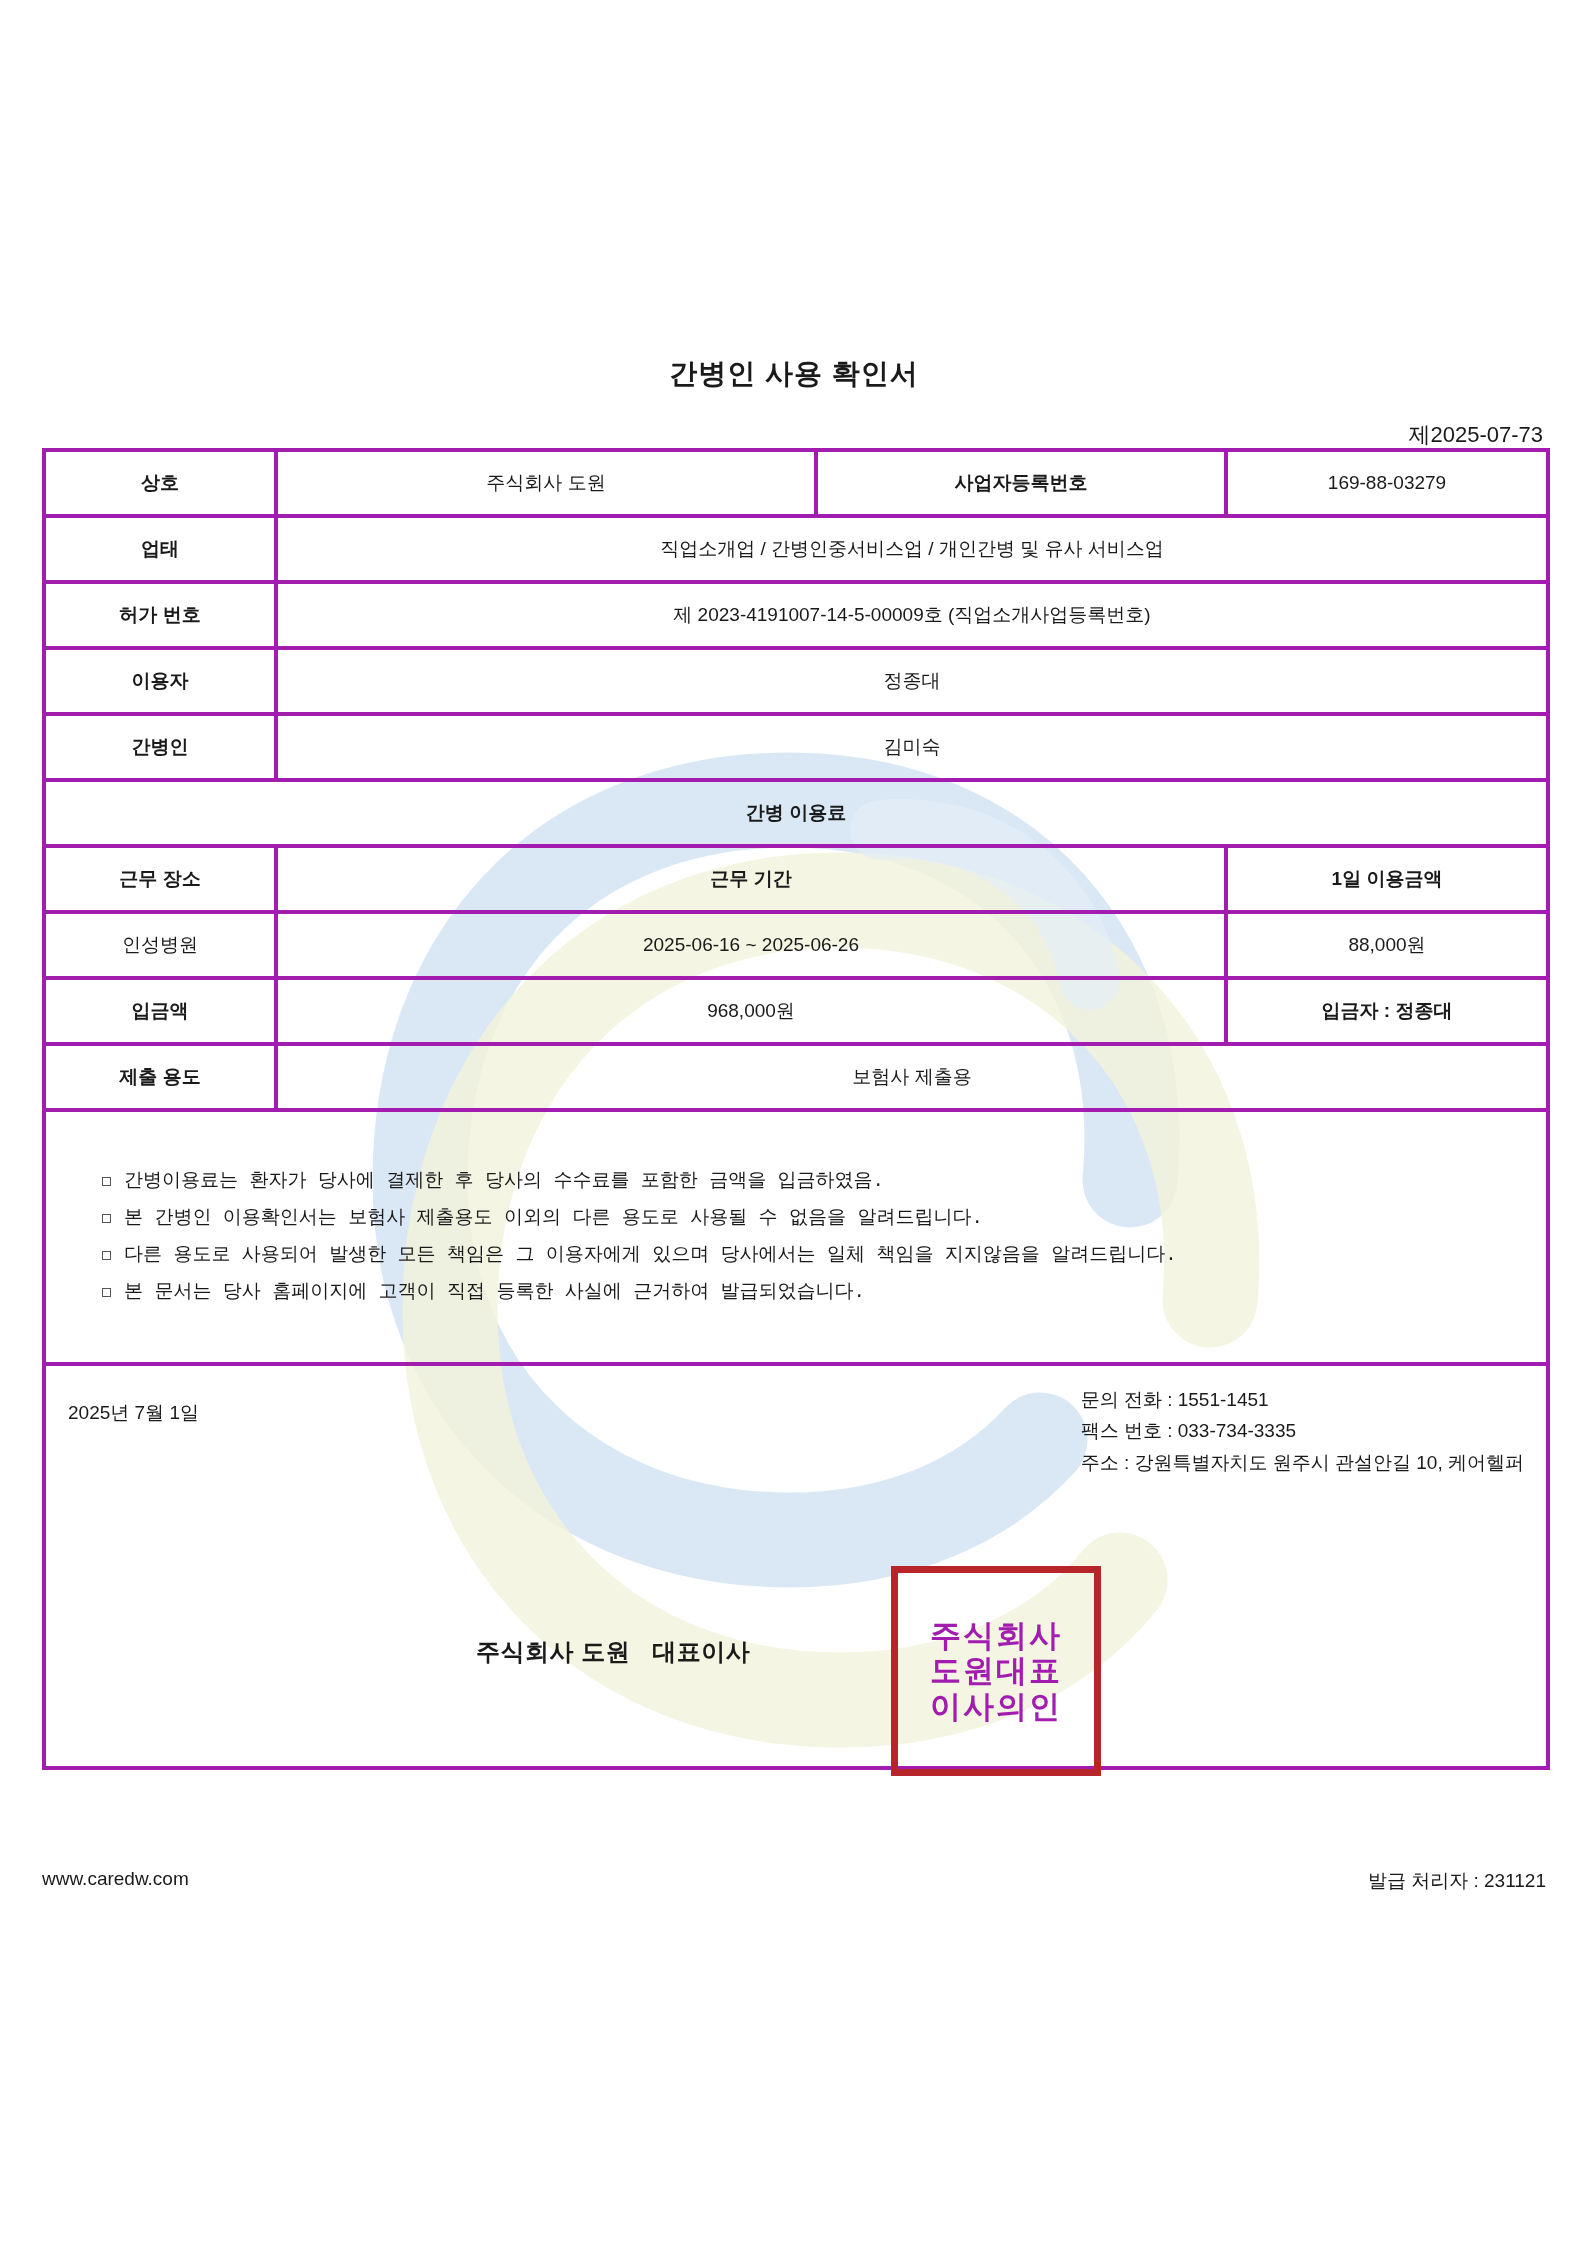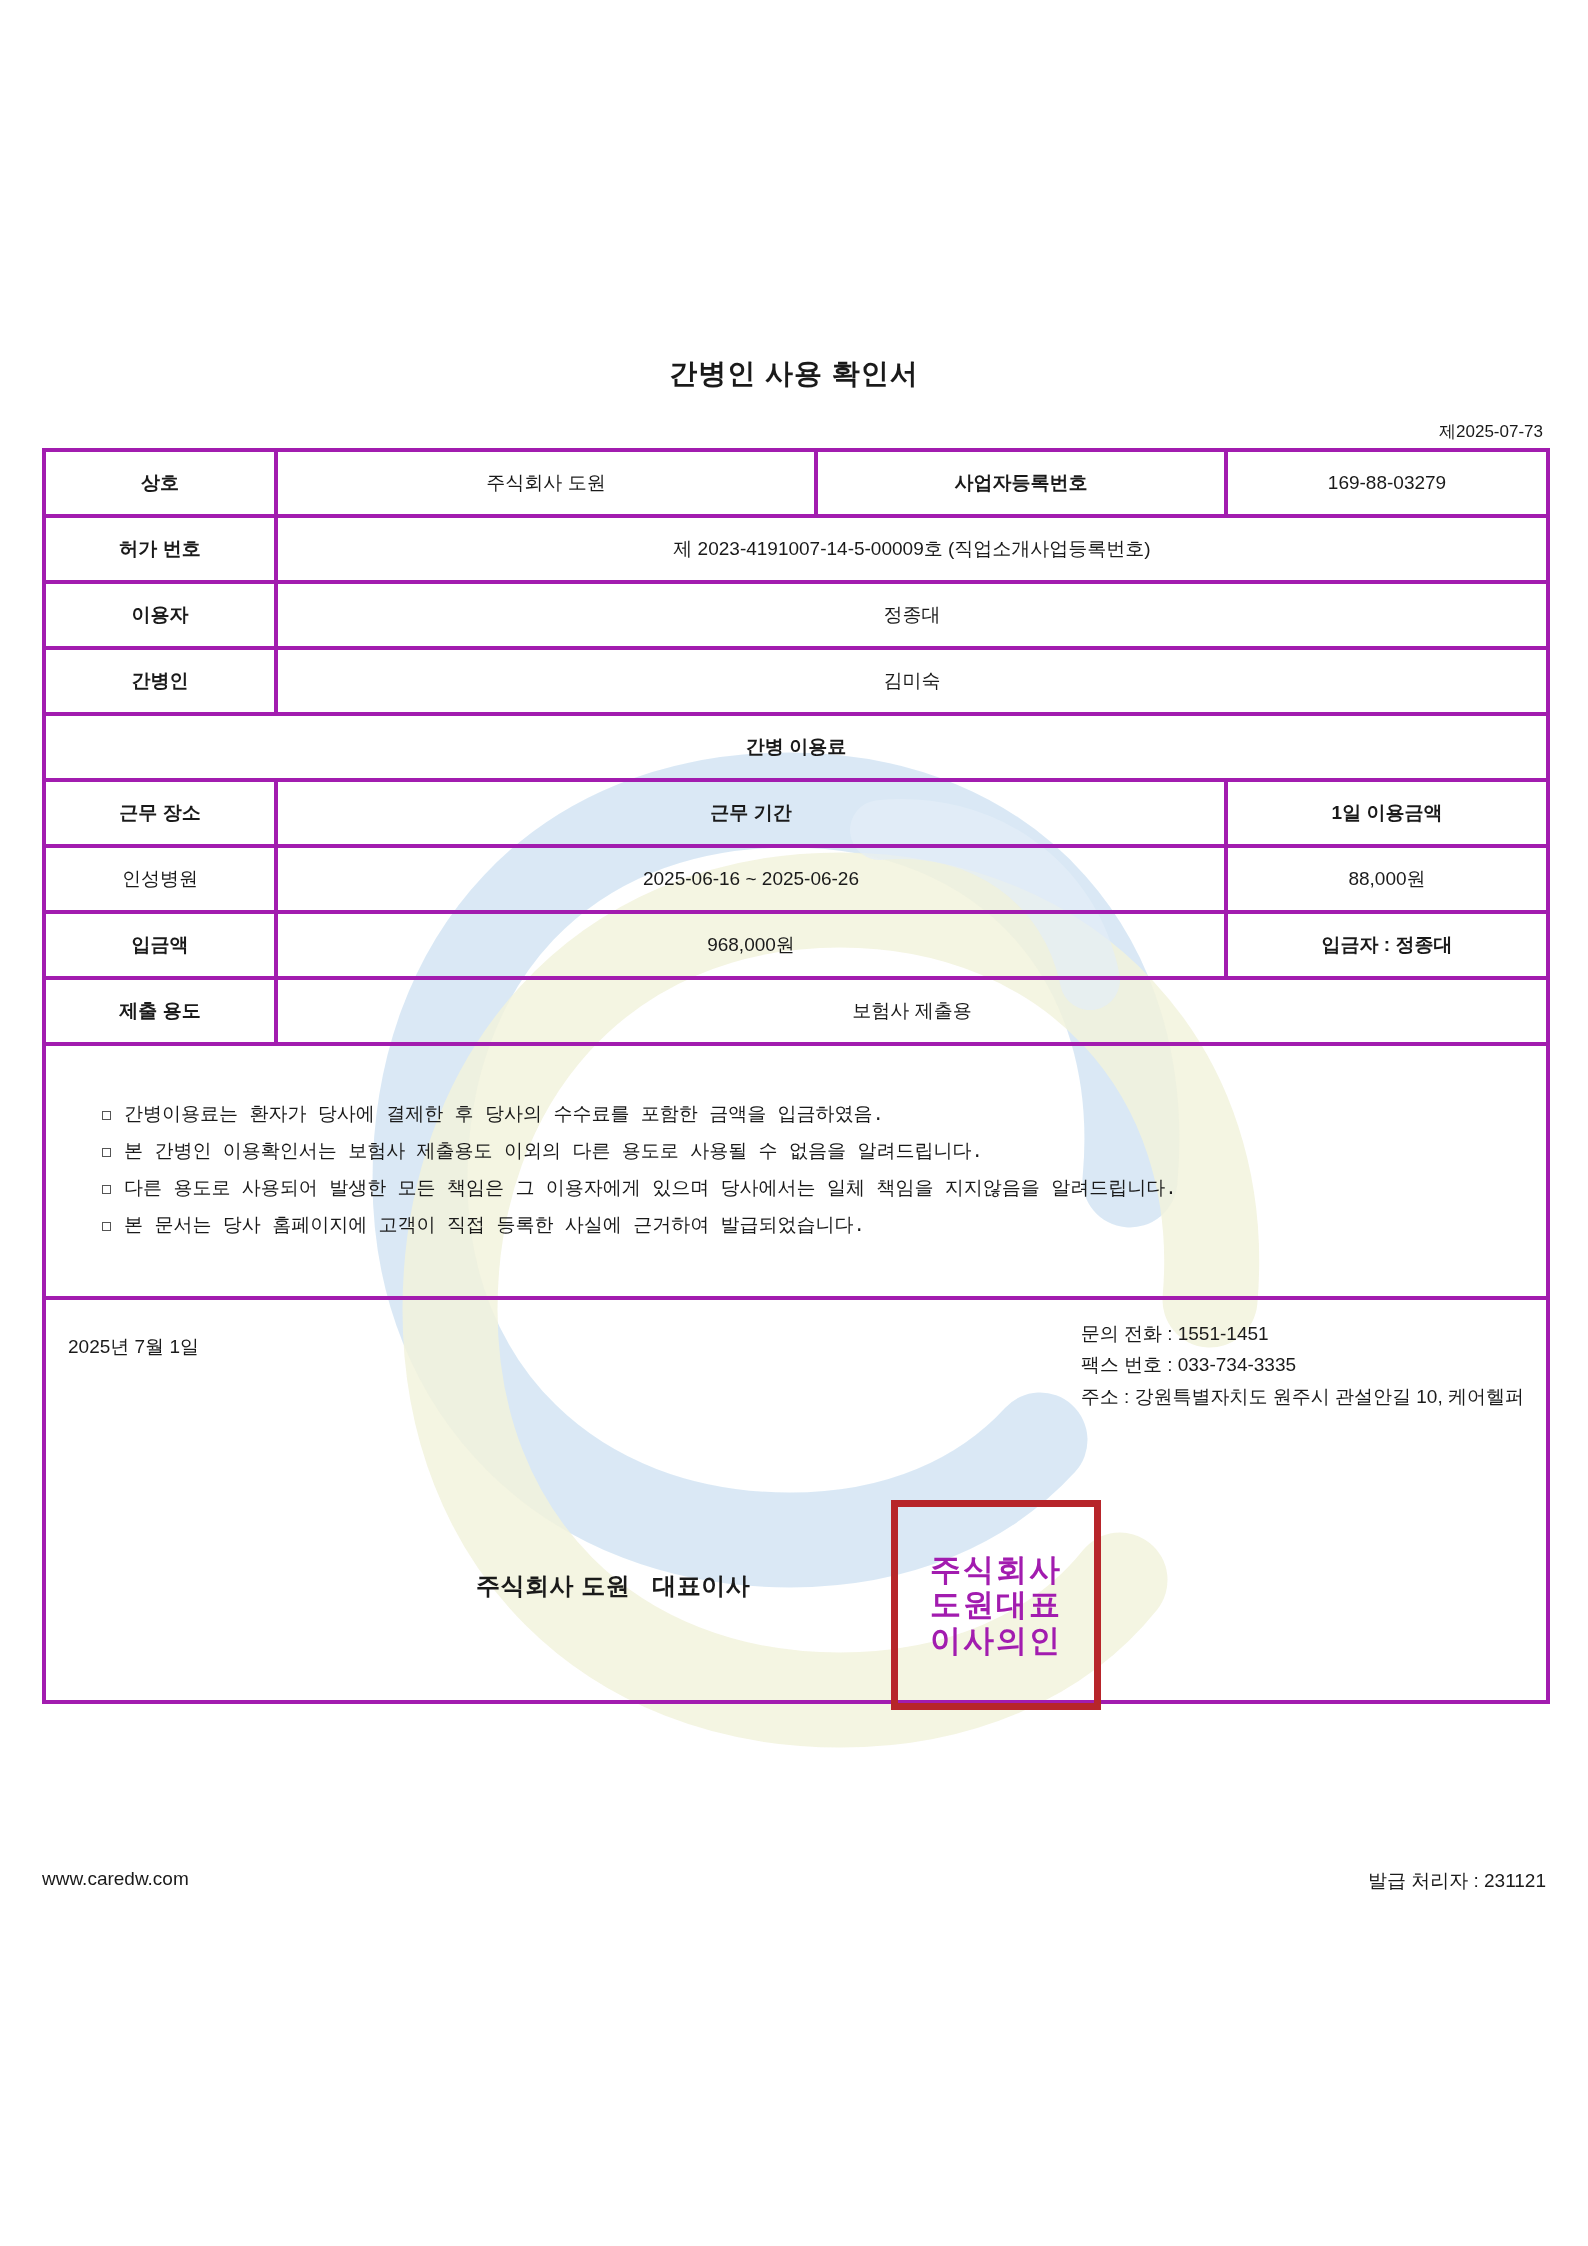--- a/index.html
+++ b/index.html
@@ -44,21 +44,21 @@
     text-align: center;
     font-size: 28px;
     font-weight: bold;
     letter-spacing: 1px;
   }
 
   .doc-number {
     position: absolute;
     right: 45px;
     top: 420px;
-    font-size: 17px;
+    font-size: 22px;
     margin-left: 46px;
   }
 
   table.main {
     position: absolute;
     left: 42px;
     top: 448px;
     width: 1504px;
     border-collapse: collapse;
     table-layout: fixed;
@@ -224,20 +224,24 @@
     </colgroup>
     <tbody>
 
       <tr>
         <td class="label">상호</td>
         <td class="val">주식회사 도원</td>
         <td class="label">사업자등록번호</td>
         <td class="val">169-88-03279</td>
       </tr>
 
+      <tr>
+        <td class="label">업태</td>
+        <td class="val" colspan="3">직업소개업 / 간병인중서비스업 / 개인간병 및 유사 서비스업</td>
+      </tr>
 
 
       <tr>
         <td class="label">허가 번호</td>
         <td class="val" colspan="3">제 2023-4191007-14-5-00009호 (직업소개사업등록번호)</td>
       </tr>
 
       <tr>
         <td class="label">이용자</td>
         <td class="val" colspan="3">정종대</td>

